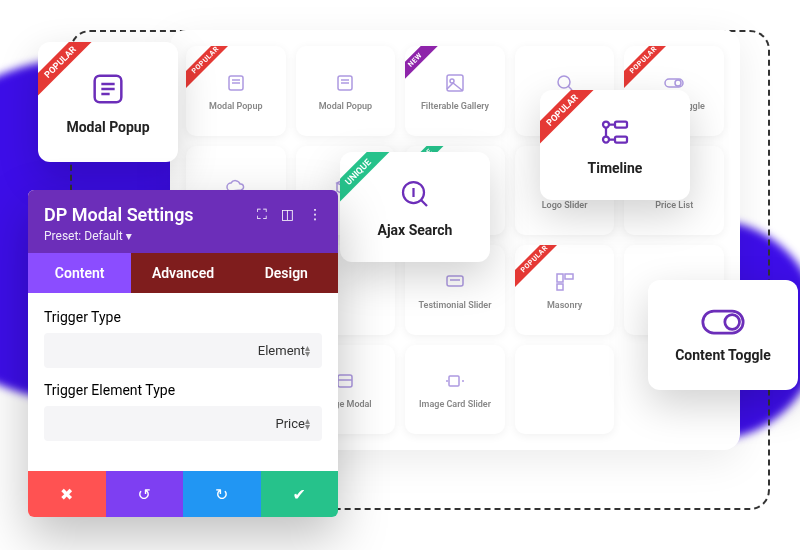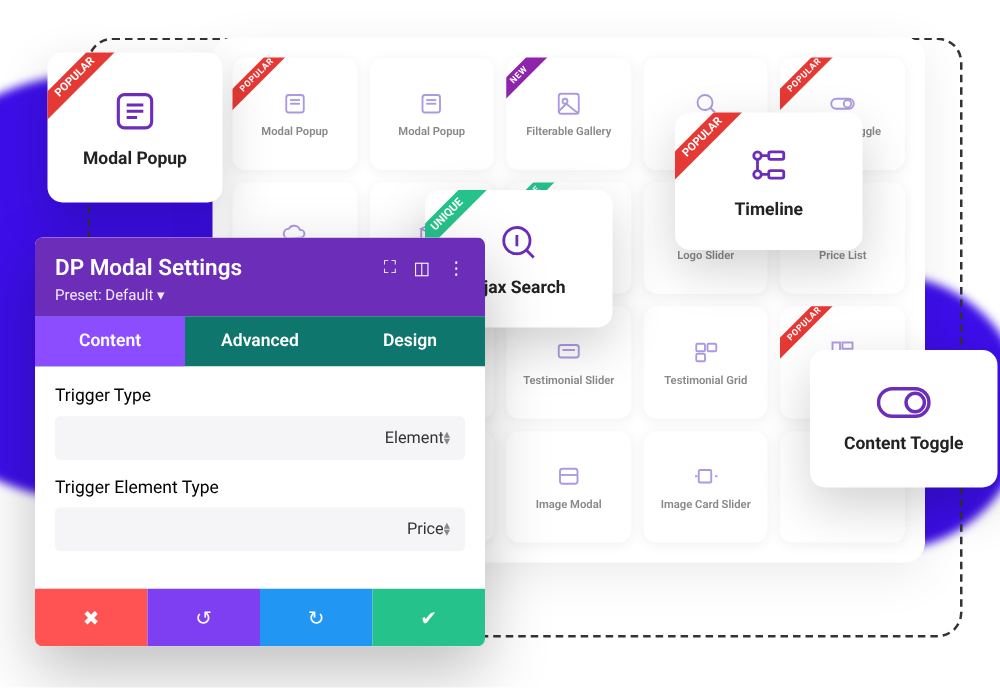--- a/index.html
+++ b/index.html
@@ -17,28 +17,28 @@
 .r-purple{background:#8e24aa}
 .r-green{background:#26c28b}
 .float-card{position:absolute;background:#fff;border-radius:12px;box-shadow:0 15px 40px rgba(0,0,0,0.18);display:flex;flex-direction:column;align-items:center;justify-content:center;overflow:hidden}
 .fc-icon{margin-bottom:10px}
 .fc-label{font-size:14px;font-weight:700;color:#222}
 .fc-modal{left:38px;top:42px;width:140px;height:120px}
 .fc-ajax{left:340px;top:152px;width:150px;height:110px}
 .fc-timeline{left:540px;top:90px;width:150px;height:110px}
 .fc-toggle{left:648px;top:280px;width:150px;height:110px}
 .float-ribbon{position:absolute;top:12px;left:-28px;transform:rotate(-45deg);font-size:9px;font-weight:700;color:#fff;padding:3px 30px}
-.settings{position:absolute;left:28px;top:190px;width:360px;background:#fff;border-radius:6px;box-shadow:0 20px 50px rgba(0,0,0,0.25);overflow:hidden}
+.settings{position:absolute;left:28px;top:190px;width:310px;background:#fff;border-radius:6px;box-shadow:0 20px 50px rgba(0,0,0,0.25);overflow:hidden}
 .settings-header{background:#6c2eb9;padding:14px 16px 10px;color:#fff}
 .settings-title-row{display:flex;align-items:center;justify-content:space-between}
 .settings-title{font-size:18px;font-weight:600}
 .settings-icons{display:flex;gap:14px}
 .settings-icons span{cursor:pointer;font-size:14px}
 .preset{font-size:12px;margin-top:4px;opacity:0.9}
-.tabs{background:#0f766e;display:flex}
+.tabs{background:#7f1d1d;display:flex}
 .tab{flex:1;padding:12px 8px;text-align:center;color:#fff;font-size:14px;font-weight:600;cursor:pointer}
 .tab.active{background:#8b4dff}
 .settings-body{padding:16px}
 .field-label{font-size:14px;color:#000000;margin-bottom:8px;margin-top:4px}
 .field-label:first-child{margin-top:0}
 .select{background:#f5f5f7;border-radius:4px;padding:10px 12px;display:flex;justify-content:flex-end;align-items:center;font-size:13px;color:#333;margin-bottom:14px;cursor:pointer}
 .select-arrows{font-size:10px;color:#888;line-height:6px}
 .settings-footer{display:flex;height:46px}
 .footer-btn{flex:1;display:flex;align-items:center;justify-content:center;color:#fff;cursor:pointer;font-size:16px}
 .fb-close{background:#ff5252}
@@ -161,30 +161,20 @@
     <div class="cell">
       <div class="cell-icon">
         <svg width="24" height="24" viewBox="0 0 24 24">
           <rect x="4" y="6" width="16" height="10" rx="2" stroke="#8b6fd4" stroke-width="1.5" fill="none"></rect>
           <line x1="7" y1="10" x2="17" y2="10" stroke="#8b6fd4" stroke-width="1.5" fill="none"></line>
         </svg>
       </div>
       <div class="cell-label">Testimonial Slider</div>
     </div>
     <div class="cell">
-      <div class="cell-icon">
-        <svg width="24" height="24" viewBox="0 0 24 24">
-          <rect x="4" y="5" width="7" height="6" rx="1" stroke="#8b6fd4" stroke-width="1.5" fill="none"></rect>
-          <rect x="13" y="5" width="7" height="6" rx="1" stroke="#8b6fd4" stroke-width="1.5" fill="none"></rect>
-          <rect x="4" y="13" width="7" height="6" rx="1" stroke="#8b6fd4" stroke-width="1.5" fill="none"></rect>
-        </svg>
-      </div>
-      <div class="cell-label">Testimonial Grid</div>
-    </div>
-    <div class="cell">
       <div class="ribbon r-red">POPULAR</div>
       <div class="cell-icon">
         <svg width="24" height="24" viewBox="0 0 24 24">
           <rect x="4" y="4" width="6" height="8" stroke="#8b6fd4" stroke-width="1.5" fill="none"></rect>
           <rect x="12" y="4" width="8" height="5" stroke="#8b6fd4" stroke-width="1.5" fill="none"></rect>
           <rect x="4" y="14" width="6" height="6" stroke="#8b6fd4" stroke-width="1.5" fill="none"></rect>
         </svg>
       </div>
       <div class="cell-label">Masonry</div>
     </div>

